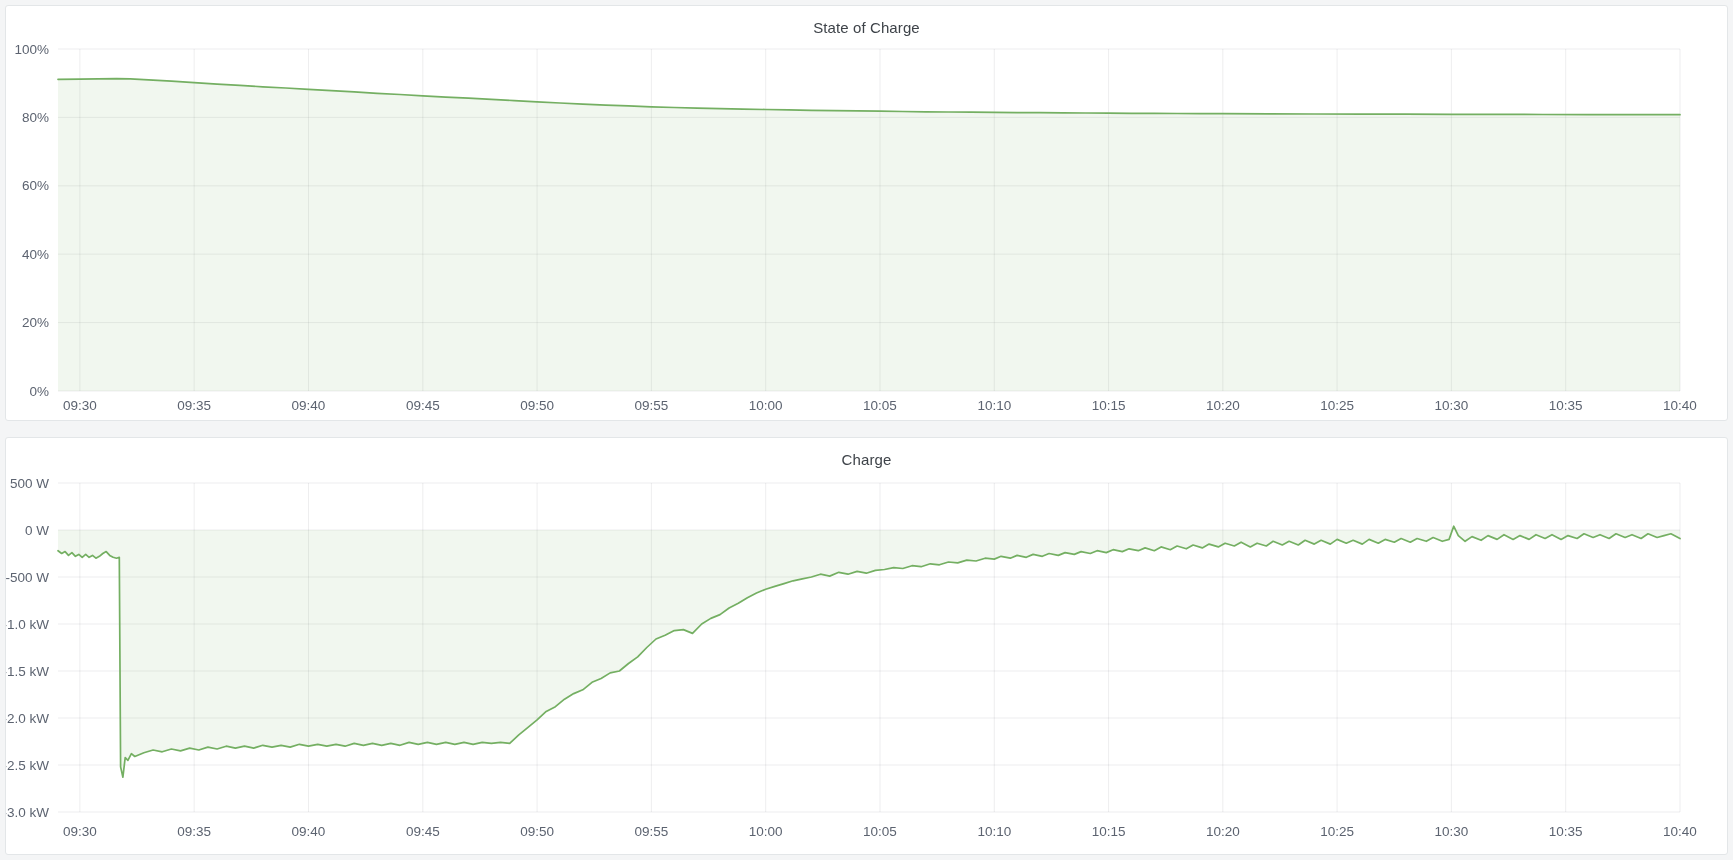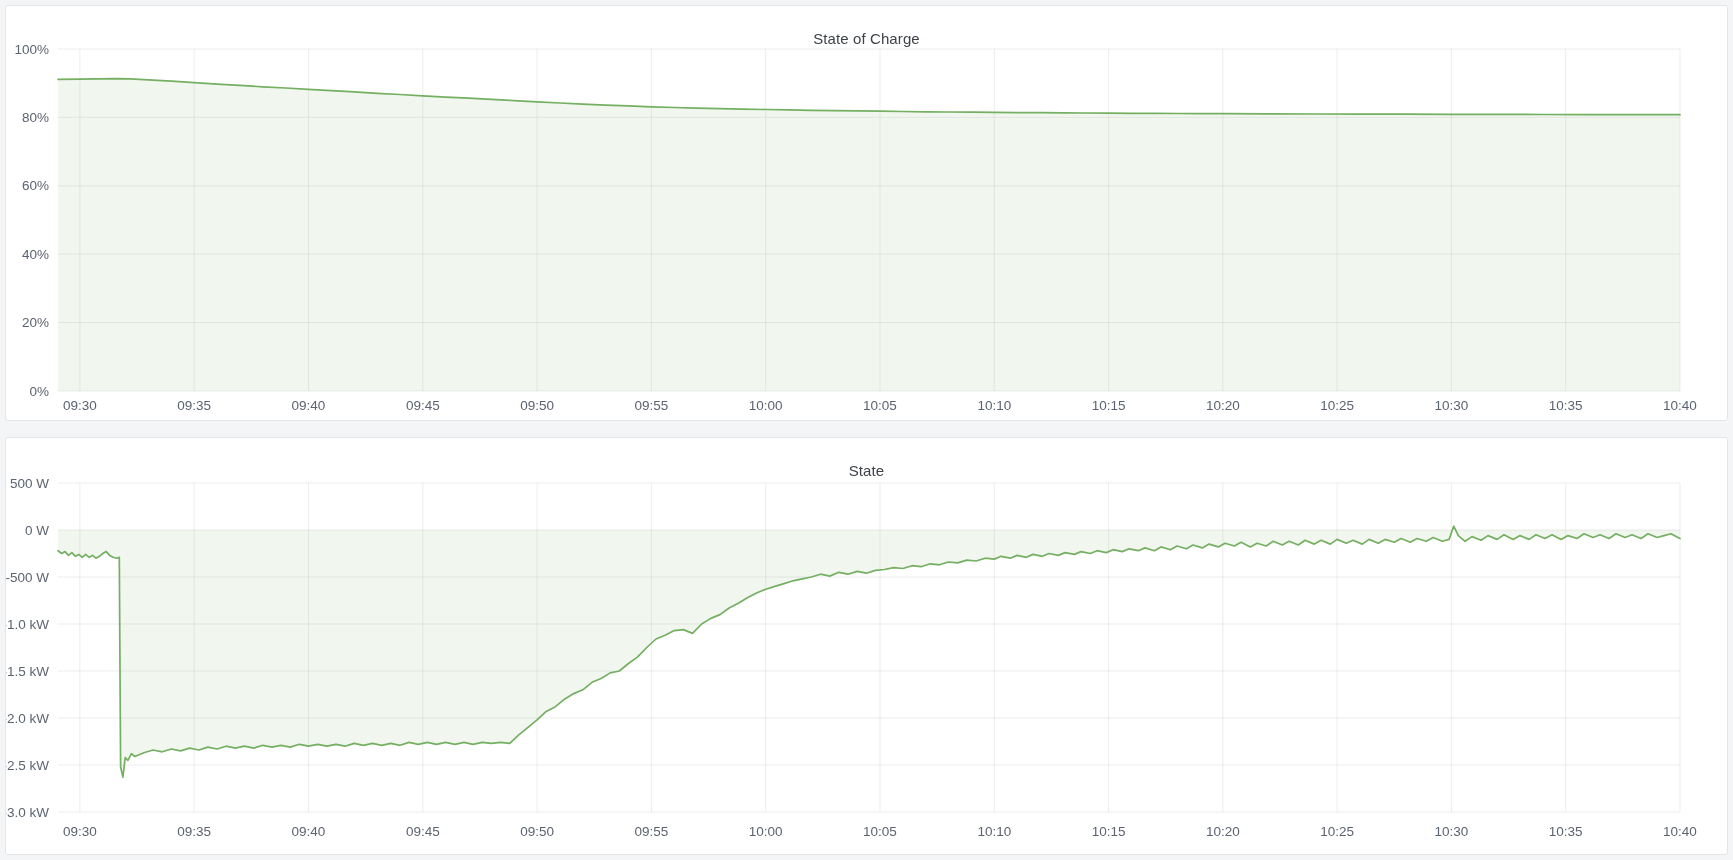--- a/index.html
+++ b/index.html
@@ -14,21 +14,21 @@
     position:absolute;
     left:5px;width:1721px;
     background:#ffffff;
     border:1px solid #e3e6e8;
     border-radius:3px;
   }
   .panel-soc{top:5px;height:414px;}
   .panel-power{top:437px;height:416px;}
   .panel-title{
     position:absolute;top:9px;left:0;right:0;
-    margin:15px;
+    margin:4px;
     text-align:center;
     font-size:15px;font-weight:500;
     color:#3e4349;
     letter-spacing:.1px;
     z-index:2;
   }
   svg.chart{position:absolute;left:0;top:0;z-index:1;}
   svg.chart text.tick{
     font-family:"Liberation Sans",sans-serif;
     font-size:13.5px;
@@ -84,21 +84,21 @@
         <text x="1102.6" y="404" text-anchor="middle" class="tick">10:15</text>
         <text x="1216.8" y="404" text-anchor="middle" class="tick">10:20</text>
         <text x="1331.1" y="404" text-anchor="middle" class="tick">10:25</text>
         <text x="1445.4" y="404" text-anchor="middle" class="tick">10:30</text>
         <text x="1559.7" y="404" text-anchor="middle" class="tick">10:35</text>
         <text x="1674.0" y="404" text-anchor="middle" class="tick">10:40</text>
       </svg>
   </section>
 
   <section class="panel panel-power">
-    <h2 class="panel-title">State</h2>
+    <h2 class="panel-title">Charge</h2>
     <svg class="chart" width="1719" height="414" viewBox="0 0 1719 414">
         <line x1="52" x2="1674" y1="45.0" y2="45.0" stroke="rgba(36,41,46,0.08)" stroke-width="1"></line>
         <line x1="52" x2="1674" y1="92.0" y2="92.0" stroke="rgba(36,41,46,0.08)" stroke-width="1"></line>
         <line x1="52" x2="1674" y1="139.0" y2="139.0" stroke="rgba(36,41,46,0.08)" stroke-width="1"></line>
         <line x1="52" x2="1674" y1="186.0" y2="186.0" stroke="rgba(36,41,46,0.08)" stroke-width="1"></line>
         <line x1="52" x2="1674" y1="233.0" y2="233.0" stroke="rgba(36,41,46,0.08)" stroke-width="1"></line>
         <line x1="52" x2="1674" y1="280.0" y2="280.0" stroke="rgba(36,41,46,0.08)" stroke-width="1"></line>
         <line x1="52" x2="1674" y1="327.0" y2="327.0" stroke="rgba(36,41,46,0.08)" stroke-width="1"></line>
         <line x1="52" x2="1674" y1="374.0" y2="374.0" stroke="rgba(36,41,46,0.08)" stroke-width="1"></line>
         <line x1="73.9" x2="73.9" y1="45" y2="374" stroke="rgba(36,41,46,0.08)" stroke-width="1"></line>

